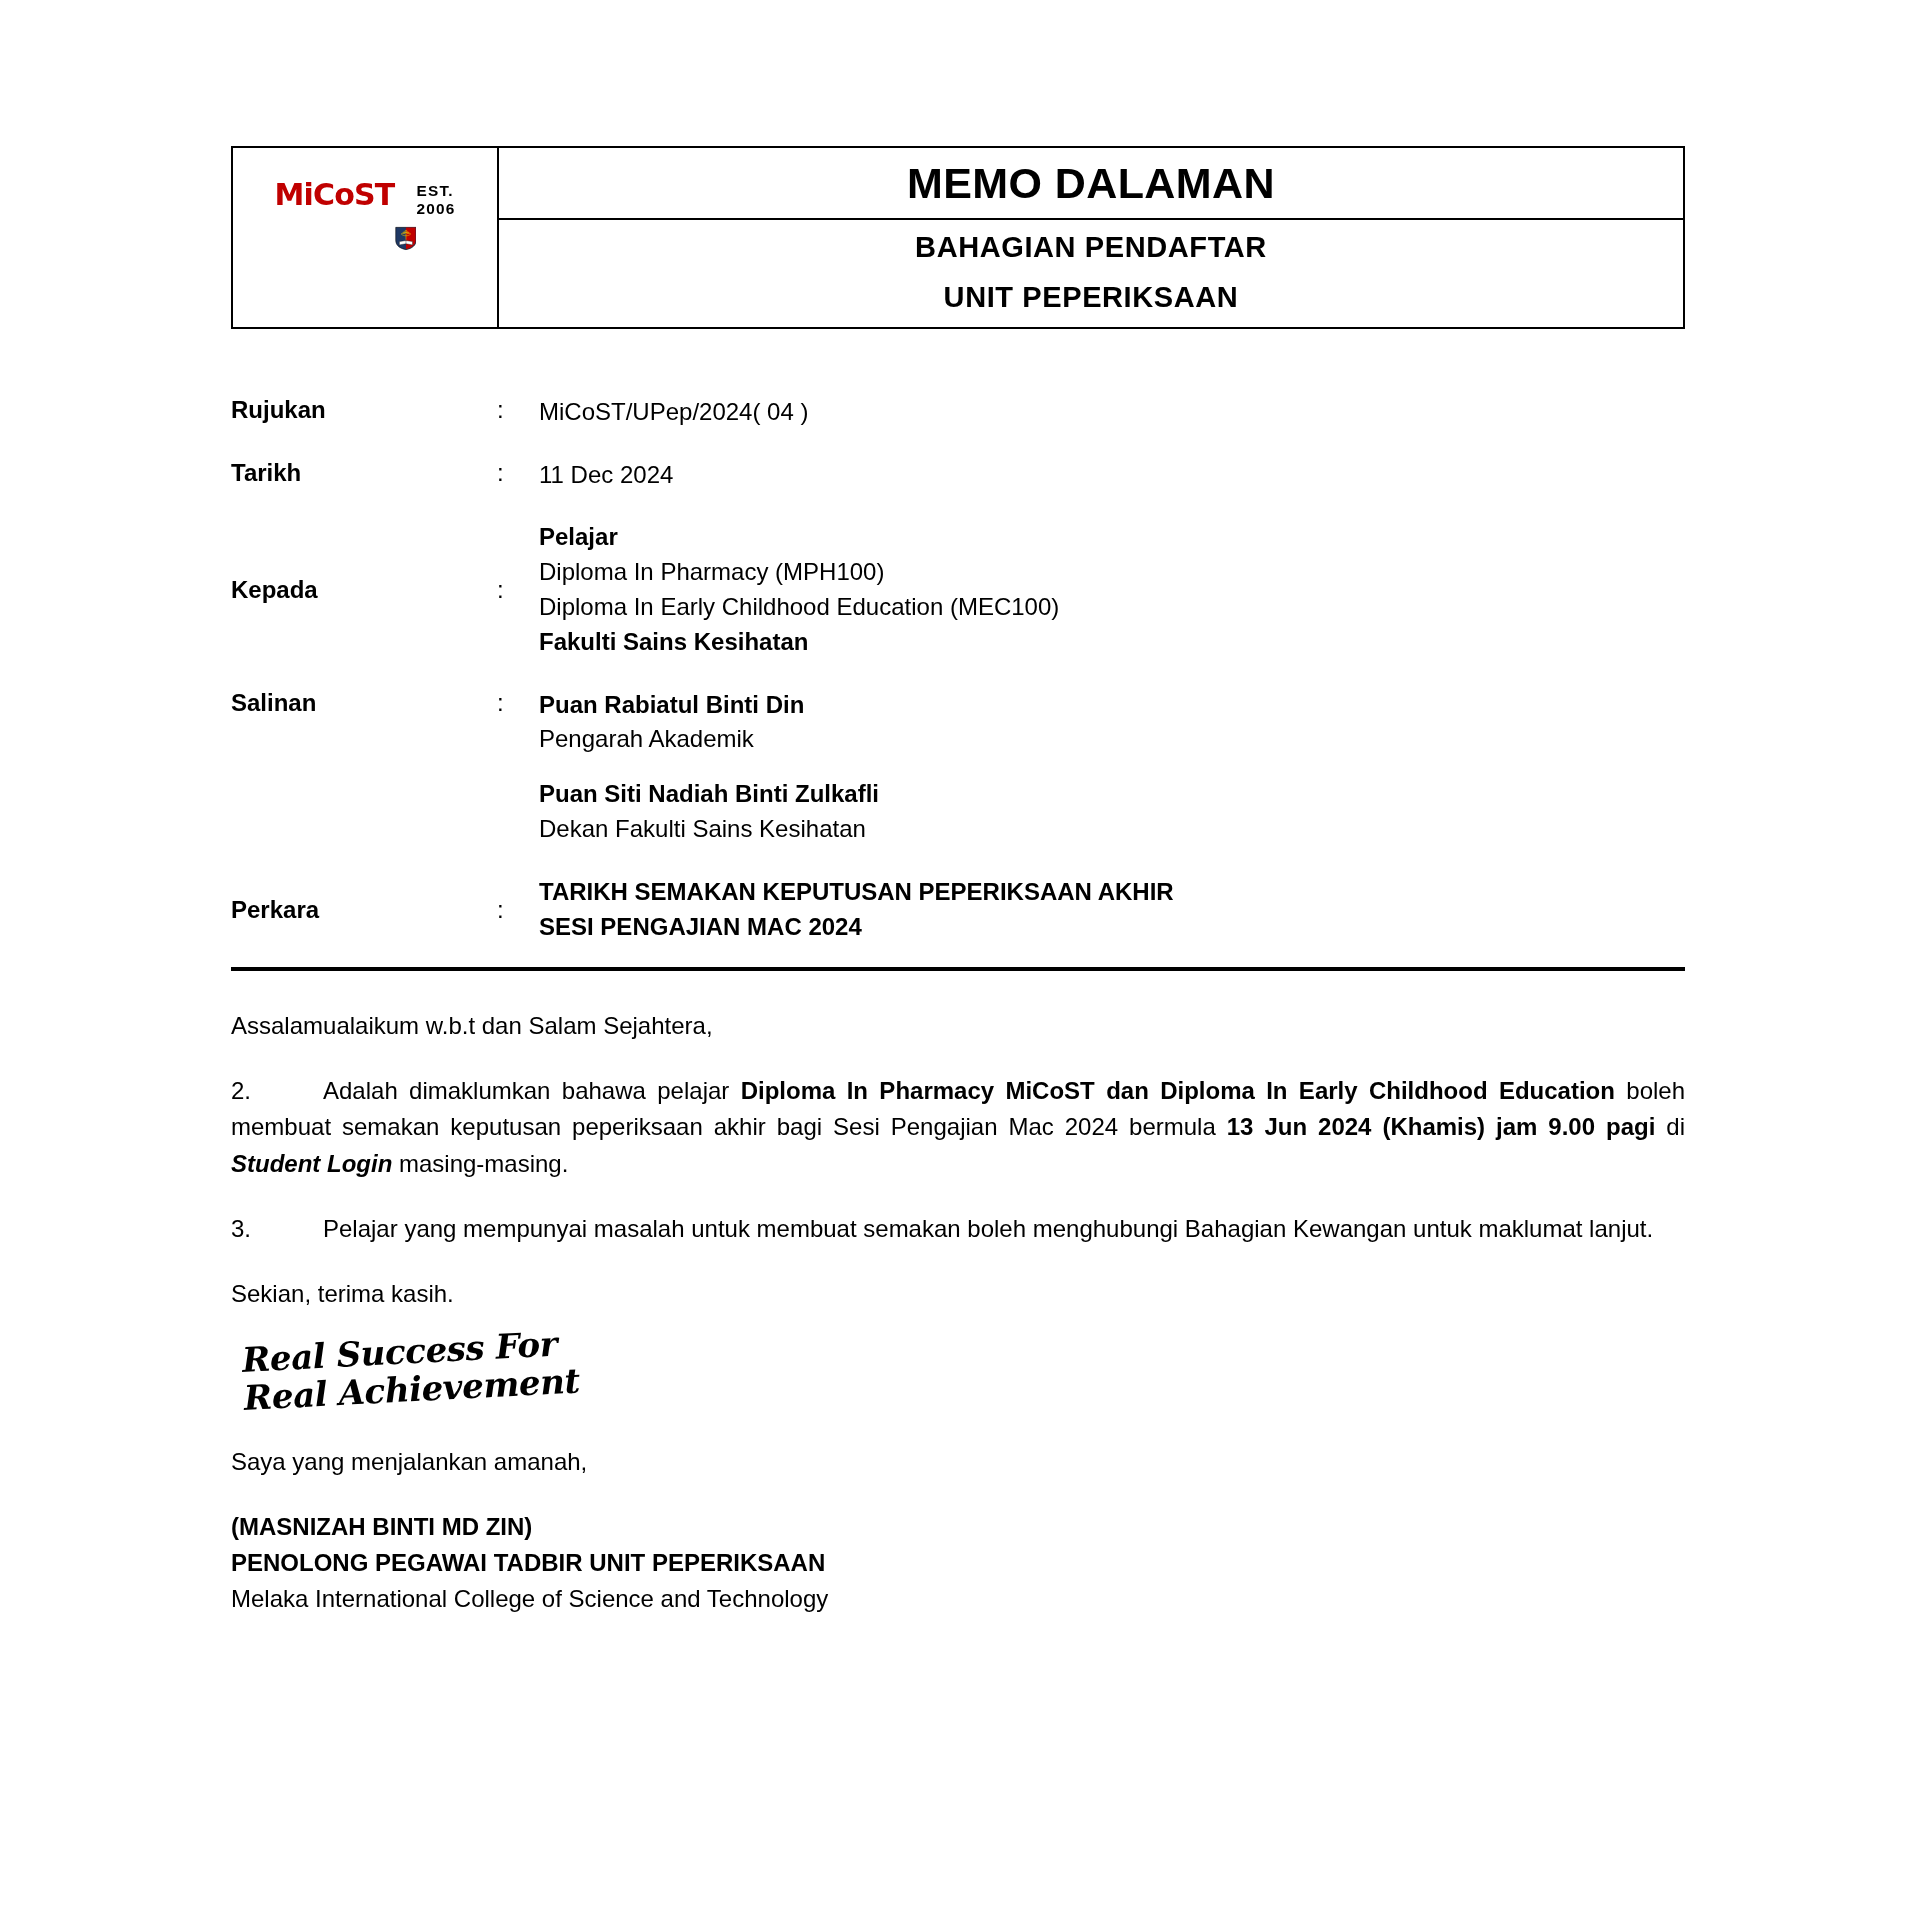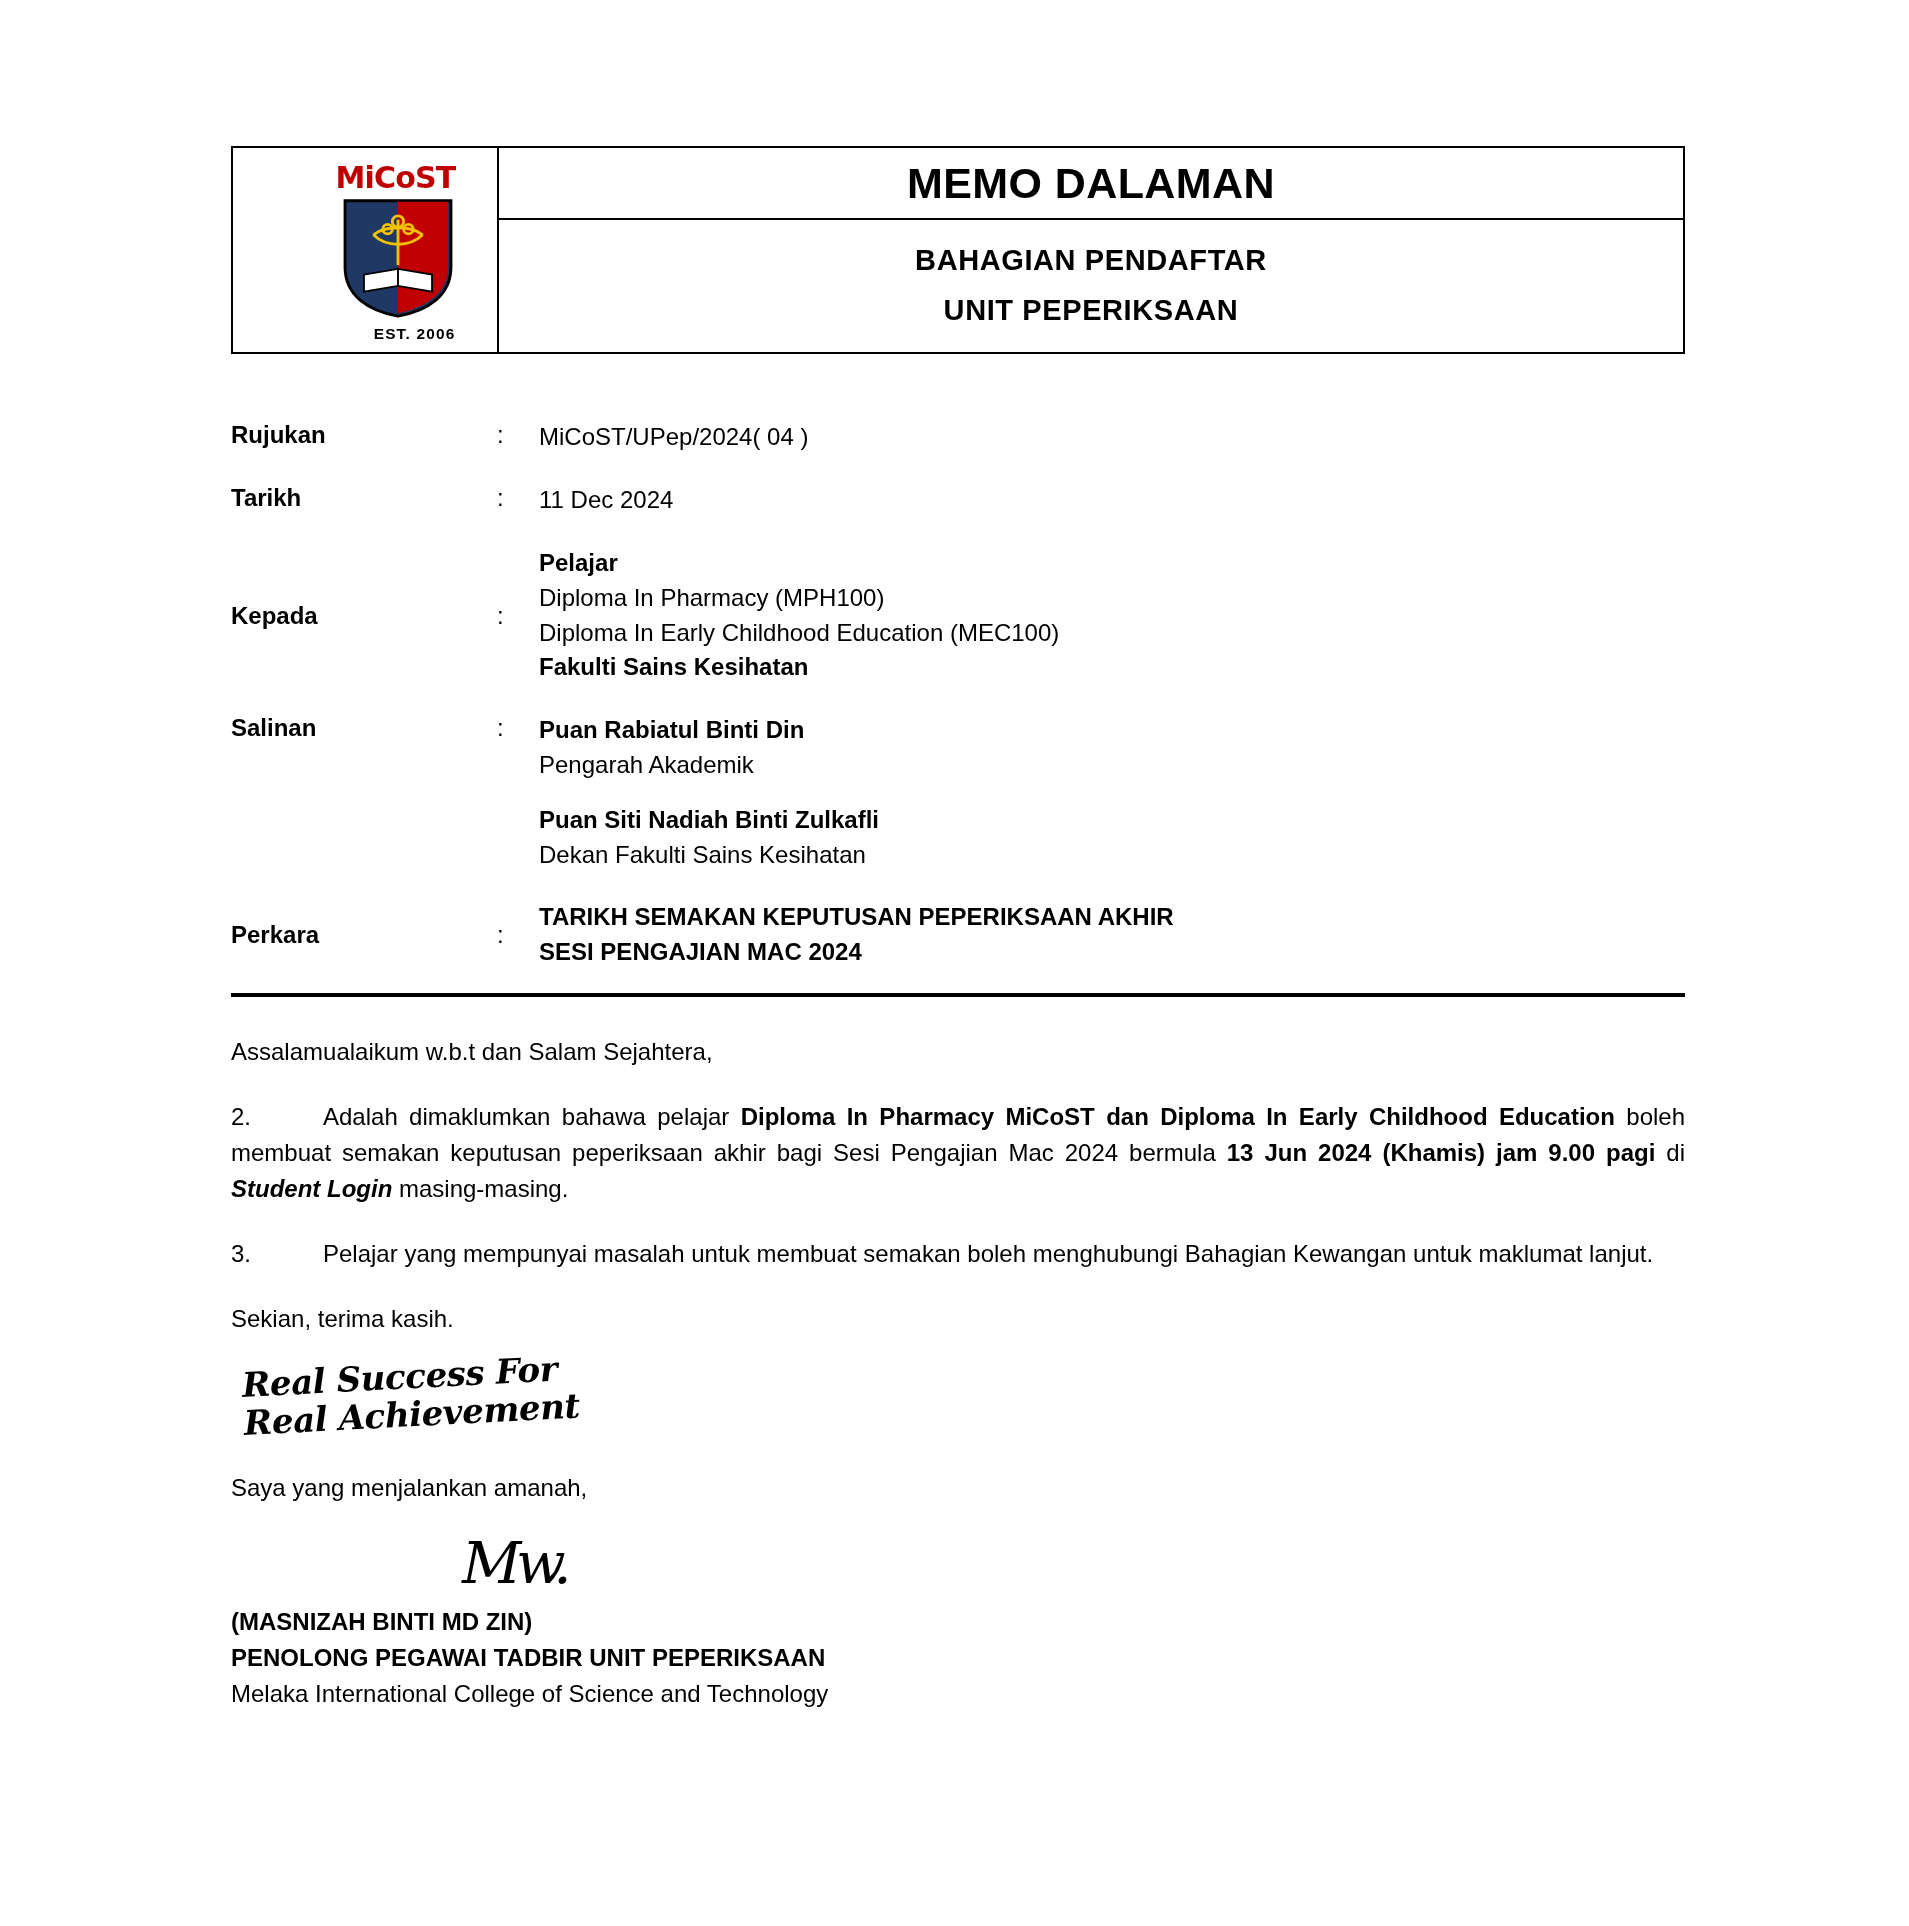--- a/index.html
+++ b/index.html
@@ -74,22 +74,22 @@
   .title-bottom span {
     font-size: 29px;
     font-weight: bold;
     letter-spacing: 0.6px;
   }
 
   
   .crest-wrap {
     width: 181px;
     display: flex;
-    flex-direction: column;
-    align-items: flex-end;
+    flex-direction: row;
+    align-items: flex-start;
   }
   .crest-word {
     font-family: "DejaVu Sans", sans-serif;
     font-weight: bold;
     font-size: 30px;
     color: #c00000;
     letter-spacing: -0.8px;
     margin-bottom: 2.3px;
   }
   .est-label {
@@ -291,21 +291,20 @@
 
       <p class="nojust">Sekian, terima kasih.</p>
 
       <div class="tagline">
         <div>Real Success For</div>
         <div>Real Achievement</div>
       </div>
 
       <p class="nojust" style="margin-top:27px;">Saya yang menjalankan amanah,</p>
 
-      <div class="sig-scribble">Mw.</div>
 
       <div class="signoff">
         <div class="b">(MASNIZAH BINTI MD ZIN)</div>
         <div class="b">PENOLONG PEGAWAI TADBIR UNIT PEPERIKSAAN</div>
         <div>Melaka International College of Science and Technology</div>
       </div>
     </div>
   </div>
 
 </div>

